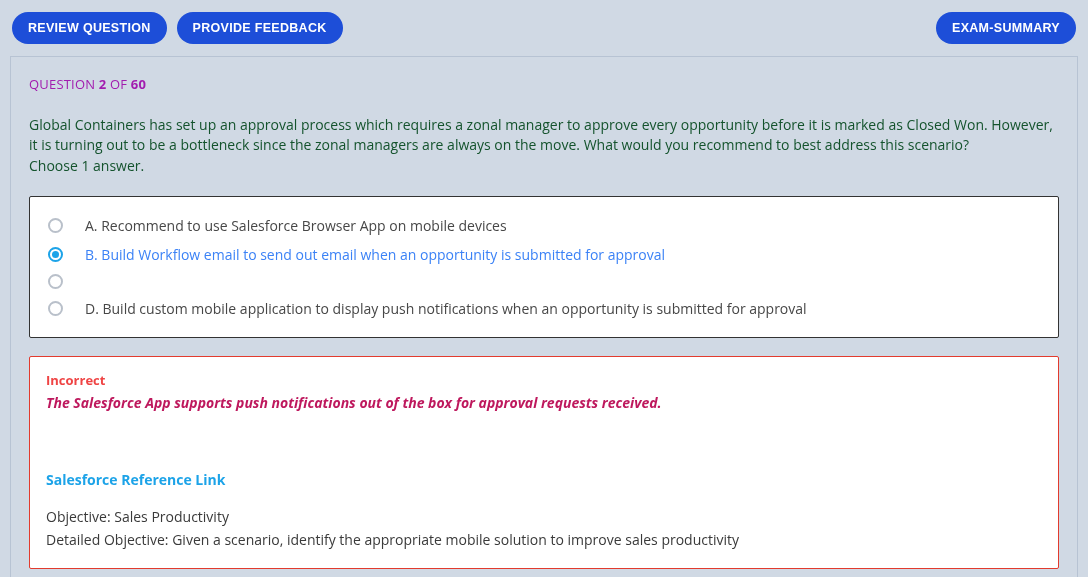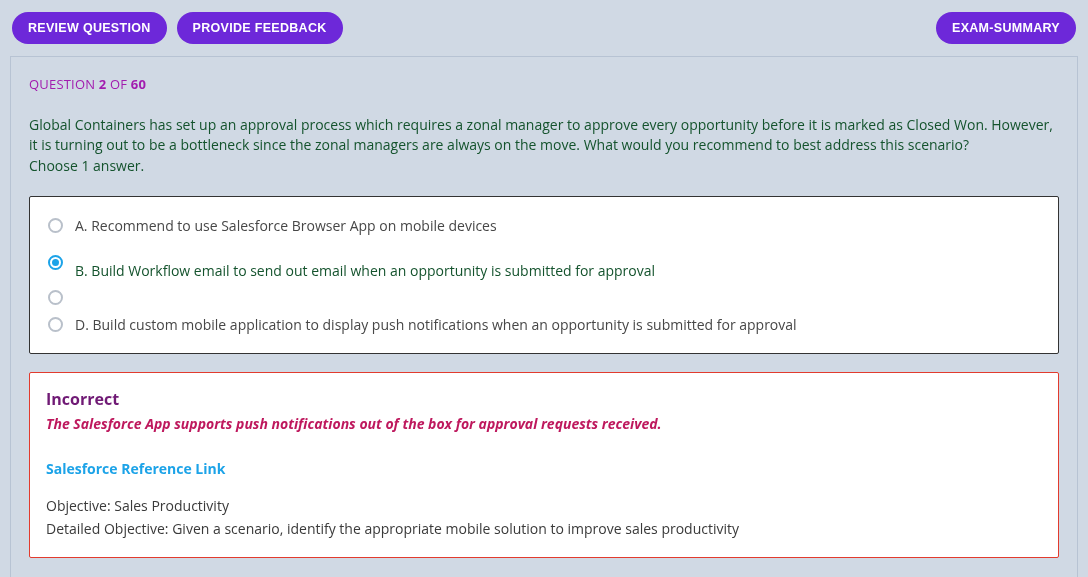--- a/index.html
+++ b/index.html
@@ -22,21 +22,21 @@
     border: none;
     padding: 9px 16px;
     font-weight: 700;
     font-size: 12.5px;
     letter-spacing: 0.3px;
     color: #fff;
     cursor: pointer;
     border-radius: 2px;
   }
   .btn-disabled {
-    background: #6d28d9;
+    background: #1d4ed8;
     border-radius: 16px;
   }
   .panel {
     background: #d0d9e4;
     border: 1px solid #b7c3d3;
     margin: 0 10px 10px 10px;
     padding: 18px 18px 22px 18px;
   }
   .q-header {
     font-size: 13px;
@@ -55,21 +55,21 @@
   .answers {
     border: 1px solid #333;
     background: #fff;
     border-radius: 2px;
     padding: 14px 14px;
     margin-bottom: 18px;
   }
   .answer-row {
     display: flex;
     align-items: center;
-    gap: 12px;
+    gap: 22px;
     padding: 5px 4px;
     font-size: 14px;
   }
   .radio {
     width: 15px; height: 15px;
     border: 2px solid #b9c0ca;
     border-radius: 50%;
     flex: 0 0 auto;
     display: inline-flex;
     align-items: center;
@@ -79,48 +79,49 @@
   .radio.selected {
     border-color: #1CA3E8;
   }
   .radio.selected::after {
     content: "";
     width: 7px; height: 7px;
     background: #1CA3E8;
     border-radius: 50%;
   }
   .ans-normal { color: #474747; }
-  .ans-wrong { color: #14532d; margin-top: 16px; }
+  .ans-wrong { color: #3b82f6; }
   .ans-correct { color: #2AA32A; font-weight: 700; font-style: italic; }
 
   .feedback {
     border: 1px solid #E23B2E;
     background: #fff;
     border-radius: 2px;
     padding: 14px 16px 18px 16px;
     margin-bottom: 22px;
     line-height: 1.5;
   }
   .fb-status {
-    color: #701a75;
+    color: #ef4444;
     font-weight: 700;
-    font-size: 16px;
+    font-size: 13px;
     margin-bottom: 2px;
   }
   .fb-explain {
     font-style: italic;
     font-weight: 700;
     color: #be185d;
     margin-bottom: 24px;
   }
   .fb-link {
     color: #1CA3E8;
     font-weight: 700;
     margin-bottom: 14px;
     display: inline-block;
+    margin-top: 32px;
   }
   .fb-obj { margin-top: 2px; }
   .fb-obj b { font-weight: 400; }
 
   .next-btn {
     background: #1CA3E8;
     color: #fff;
     border: none;
     font-weight: 700;
     font-size: 13px;

